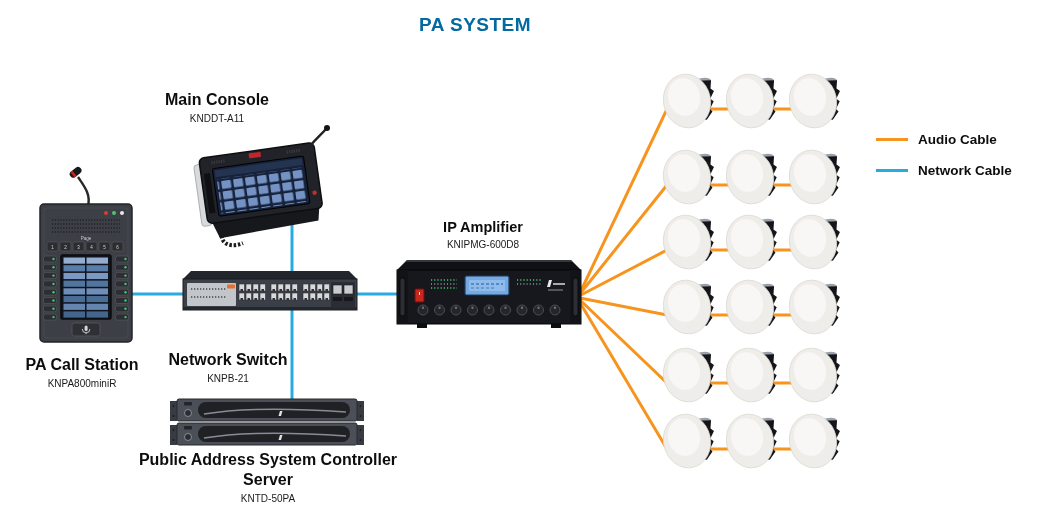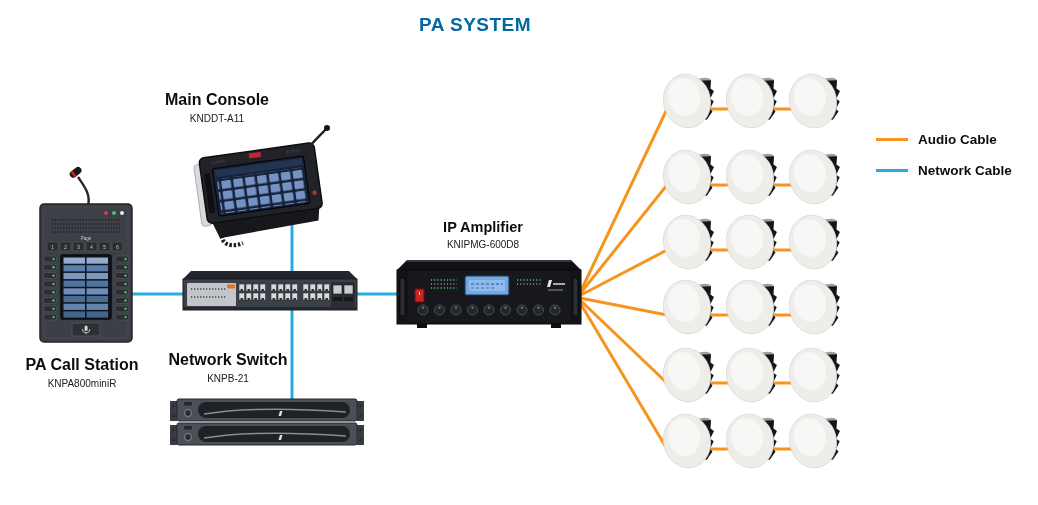--- a/index.html
+++ b/index.html
@@ -412,20 +412,24 @@
     <div class="m">KNPA800miniR</div>
   </div>
   <div class="lbl" style="left:158px;top:330px;width:140px;margin-top:20px;">
     <div class="n">Network Switch</div>
     <div class="m">KNPB-21</div>
   </div>
   <div class="lbl big" style="left:413px;top:218px;width:140px;">
     <div class="n">IP Amplifier</div>
     <div class="m">KNIPMG-600D8</div>
   </div>
+  <div class="lbl" style="left:138px;top:450px;width:260px;">
+    <div class="n">Public Address System Controller Server</div>
+    <div class="m">KNTD-50PA</div>
+  </div>
   <div class="lbl bigger" style="left:855px;top:261px;width:165px;">
   </div>
 
   <div class="legend">
     <div class="legend-row">
       <span class="legend-line" style="background: rgb(247, 148, 30);"></span>
       <span class="legend-label">Audio Cable</span>
     </div>
     <div class="legend-row">
       <span class="legend-line" style="background: rgb(41, 171, 226);"></span>

